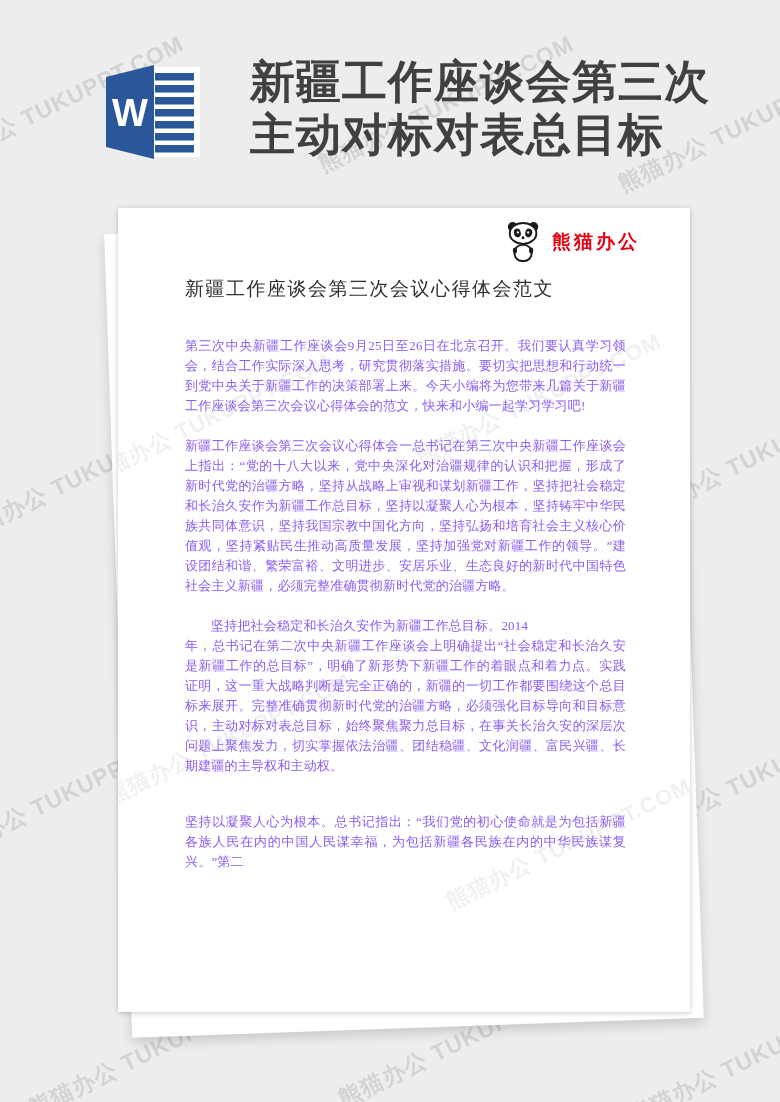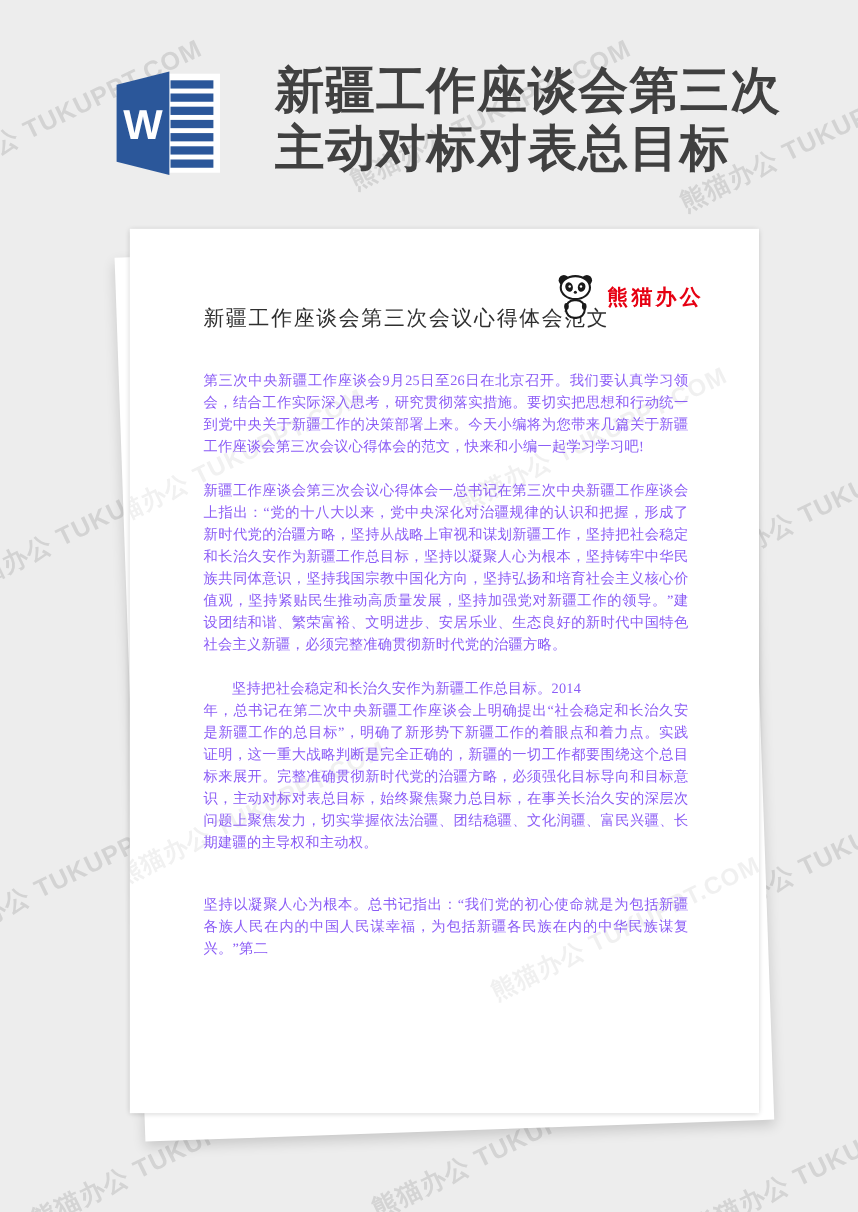--- a/index.html
+++ b/index.html
@@ -24,21 +24,21 @@
   .sheet.front{z-index:3;box-shadow:0 1px 5px rgba(0,0,0,.22);overflow:hidden;
       box-sizing:border-box;padding:68px 48px 0 67px;}
 
   
   .onpage-wm{position:absolute;inset:0;z-index:1;pointer-events:none;}
   .onpage-wm .wm{color:#8a8a8a;opacity:.12;font-size:22px;}
 
   .page-content{position:relative;z-index:2;}
 
   
-  .brand{position:absolute;top:40px;right:50px;display:flex;align-items:center;gap:9px;z-index:3;}
+  .brand{position:absolute;top:12px;right:50px;display:flex;align-items:center;gap:9px;z-index:3;}
   .brand-name{color:#e60012;font-weight:700;font-size:19px;letter-spacing:3px;}
 
   .doc-title{margin:0 0 34px 0;font-family:Liberation Mono, monospace;
       font-weight:400;font-size:19px;letter-spacing:1.5px;color:#2f2f2f;}
 
   .para{margin:0 16px 20px 0;font-family:"Liberation Serif","DejaVu Serif",serif;
       font-size:13px;line-height:20px;letter-spacing:.2px;color:#8b5cf6;
       white-space:pre-wrap;text-align:justify;}
   .para.indent{text-indent:2em;}
   .para.gap-lg{margin-top:36px;}

